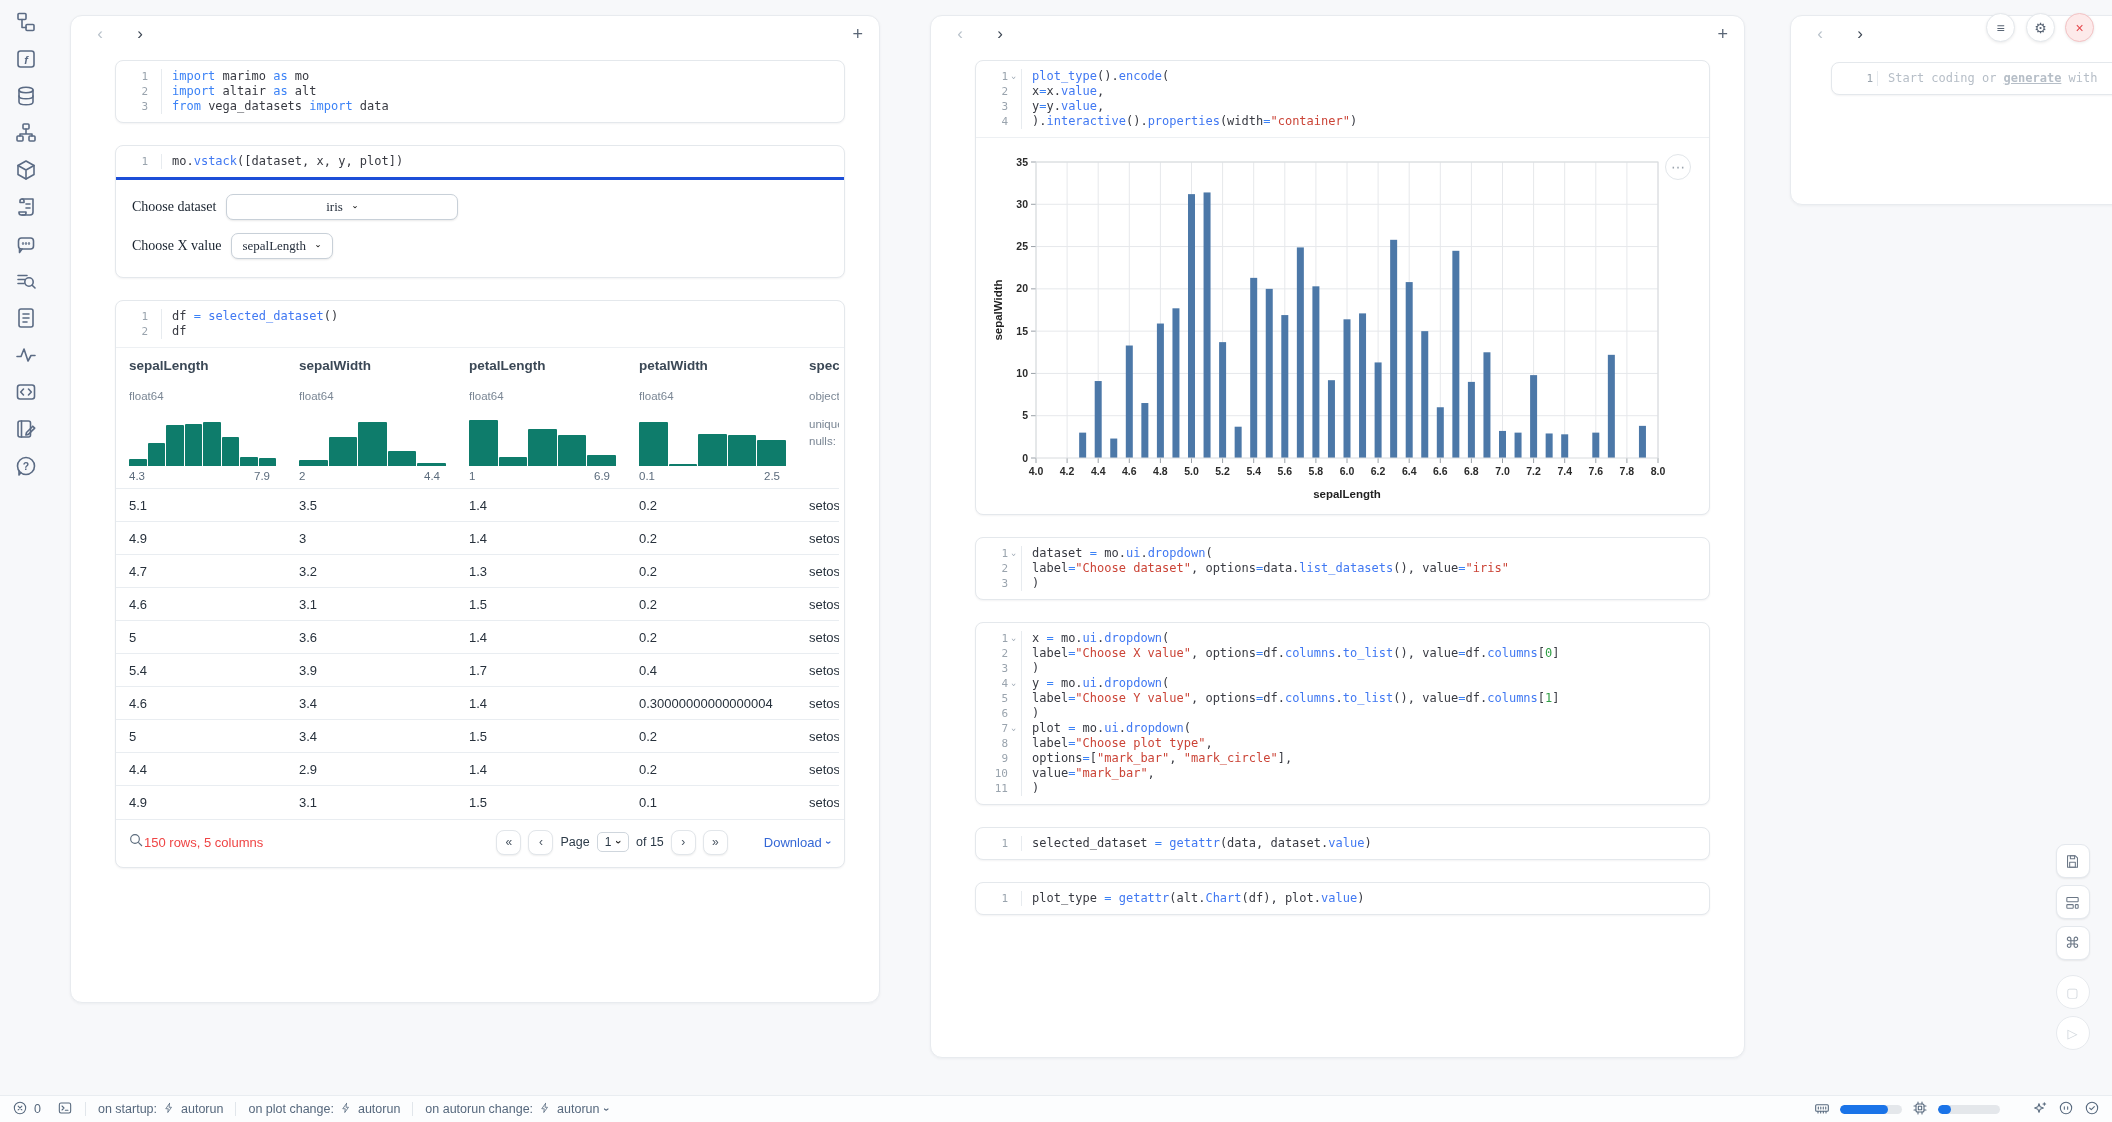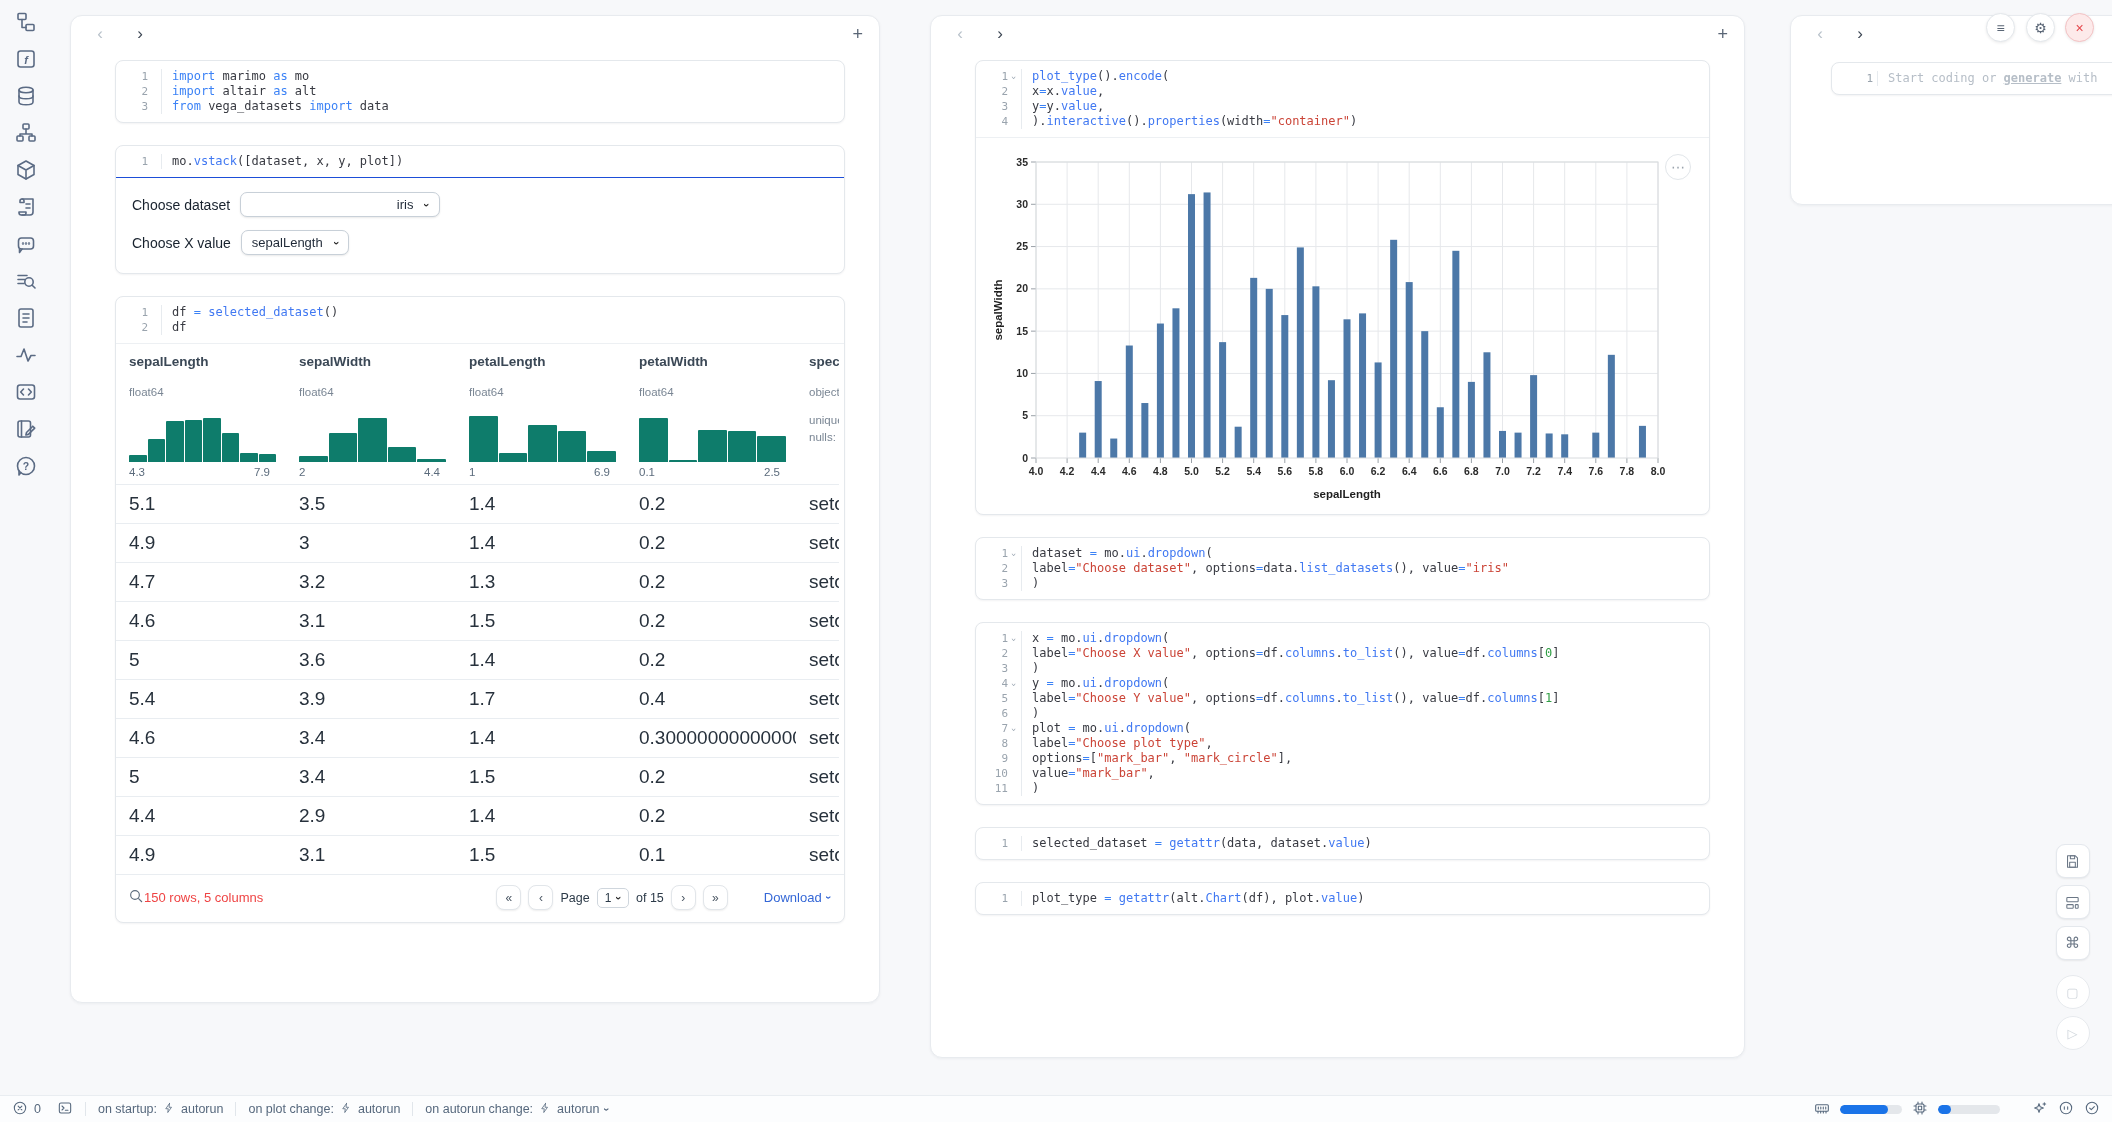--- a/index.html
+++ b/index.html
@@ -24,43 +24,43 @@
   .card-body { padding:8px 34px 10px 44px; }
   #right-card .card-body { padding:10px 0 10px 40px; }
 
   
   .cell { background:#fff; border:1px solid #e4e8ec; border-radius:8px; box-shadow:0 1px 2px rgba(16,24,40,.05); margin-bottom:22px; }
   .code { padding:8px 10px; cursor:text; }
   .cl { display:flex; line-height:15px; font-family:"DejaVu Sans Mono", monospace; font-size:12px; color:#383a42; }
   .ln { width:36px; flex:0 0 36px; text-align:right; color:#9aa4ae; font-size:11px; padding-right:4px; border-right:1px solid #e7ebef; margin-right:10px; user-select:none; display:flex; justify-content:flex-end; align-items:center; gap:1px;}
   .fold { display:inline-block; transform:rotate(90deg); font-size:9px; color:#9aa6b2; width:8px; }
   .tok-kw { color:#3b82f6; } .tok-fn { color:#4078f2; } .tok-str { color:#cb4437; } .tok-num { color:#2f9e44; }
-  .cell-output { border-top:1px solid #1d4ed8; padding:14px 16px; }
+  .cell-output { border-top:3px solid #1d4ed8; padding:14px 16px;font-family:Liberation Serif, serif; }
 
   
   .form-row { display:flex; align-items:center; margin-bottom:13px; }
   .form-row:last-child { margin-bottom:4px; }
   .form-label { font-size:14px; color:#18222e; margin-right:10px; }
   .select { display:inline-flex; align-items:center; gap:12px; border:1px solid #c8d0d8; border-radius:7px; background:#fff;
             box-shadow:0 1px 2px rgba(0,0,0,.09); padding:4px 10px; font-size:13px; color:#1f2937; cursor:pointer; }
-  .select.wide { width:200px; justify-content:flex-end; }
+  .select.wide { width:232px; justify-content:center; }
   .rot { display:inline-block; transform:rotate(90deg); font-size:11px; font-weight:bold; color:#222; }
 
   
   .tbl-wrap { width:723px; overflow:hidden; border-top-left-radius:6px; }
   table.df { border-collapse:collapse; table-layout:fixed; width:853px; }
   table.df col { width:170px; } table.df col.last { width:173px; }
   table.df th { text-align:left; vertical-align:top; padding:10px 10px 6px 13px; font-weight:normal; }
   .th-name { font-size:13.5px; font-weight:bold; color:#3b4856; white-space:nowrap; overflow:hidden; }
   .th-type { font-size:11.5px; color:#7a8694; margin-top:17px; white-space:nowrap; }
   .th-extra { font-size:11.5px; color:#7a8694; margin-top:14px; white-space:nowrap; line-height:17px; }
   .hist { display:flex; align-items:flex-end; gap:1px; height:52px; margin-top:12px; }
   .hist div { background:#0e7c6b; flex:1; border-radius:1px 1px 0 0; }
   .minmax { display:flex; justify-content:space-between; font-size:11.5px; color:#5b6b7c; margin-top:4px; padding-right:6px;}
-  table.df td { border-top:1px solid #e9edf1; font-size:19px; color:#27313c; padding:8px 8px 8px 13px; height:33px; white-space:nowrap; overflow:hidden; }
+  table.df td { border-top:1px solid #e9edf1; font-size:13px; color:#27313c; padding:8px 8px 8px 13px; height:33px; white-space:nowrap; overflow:hidden; }
   .tfoot { display:flex; align-items:center; border-top:1px solid #e9edf1; padding:10px 14px 12px 12px; }
   .search-ic svg { width:16px; height:16px; stroke:#5b6b7c; fill:none; stroke-width:1.7; }
   .tfoot-summary { font-size:13px; color:#ef4444; }
   .pager { display:flex; align-items:center; gap:7px; margin-left:auto; font-size:12.5px; color:#2c3a48; }
   .pg-btn { width:25px; height:25px; border:1px solid #e2e6ea; border-radius:8px; background:#fff; box-shadow:0 1px 2px rgba(0,0,0,.07);
             color:#4a5663; font-size:12px; display:flex; align-items:center; justify-content:center; cursor:pointer; }
   .page-sel { display:inline-flex; align-items:center; gap:6px; border:1px solid #cfd6dd; border-radius:5px; padding:2px 7px; font-size:12px; cursor:pointer; }
   .dl { color:#3467d6; font-size:13px; margin-left:36px; cursor:pointer; display:flex; align-items:center; gap:5px;}
   .dl .rot { color:#3467d6; font-size:10px; }
 

